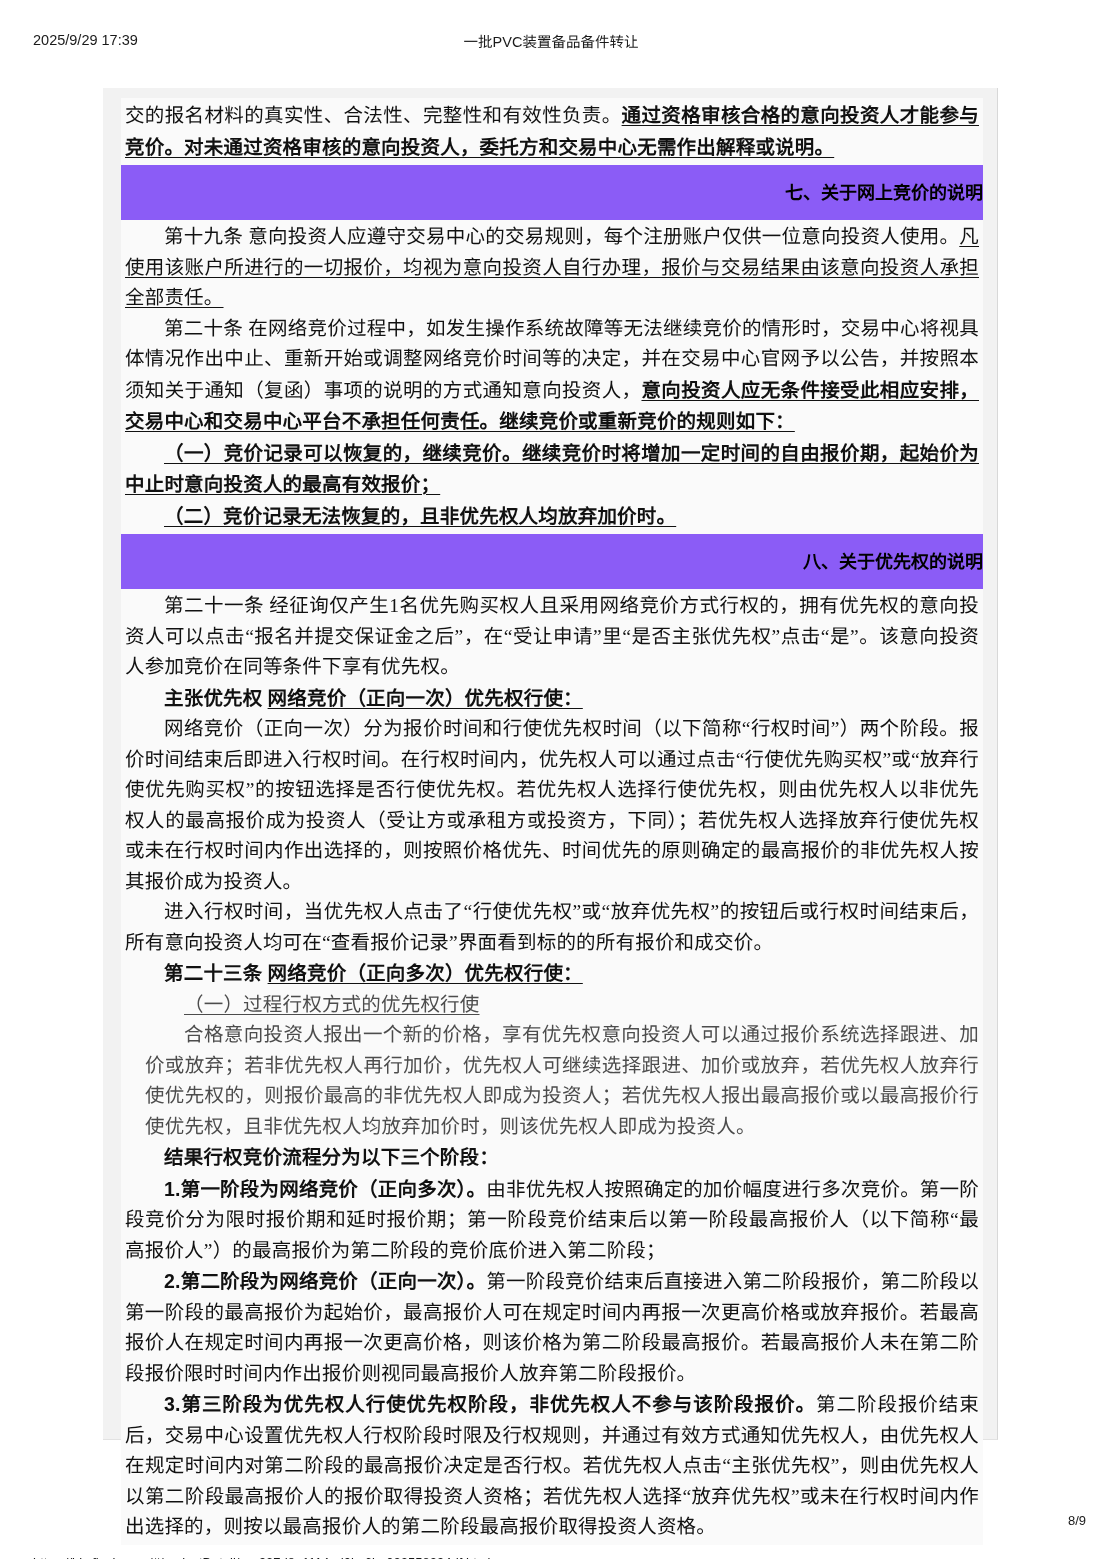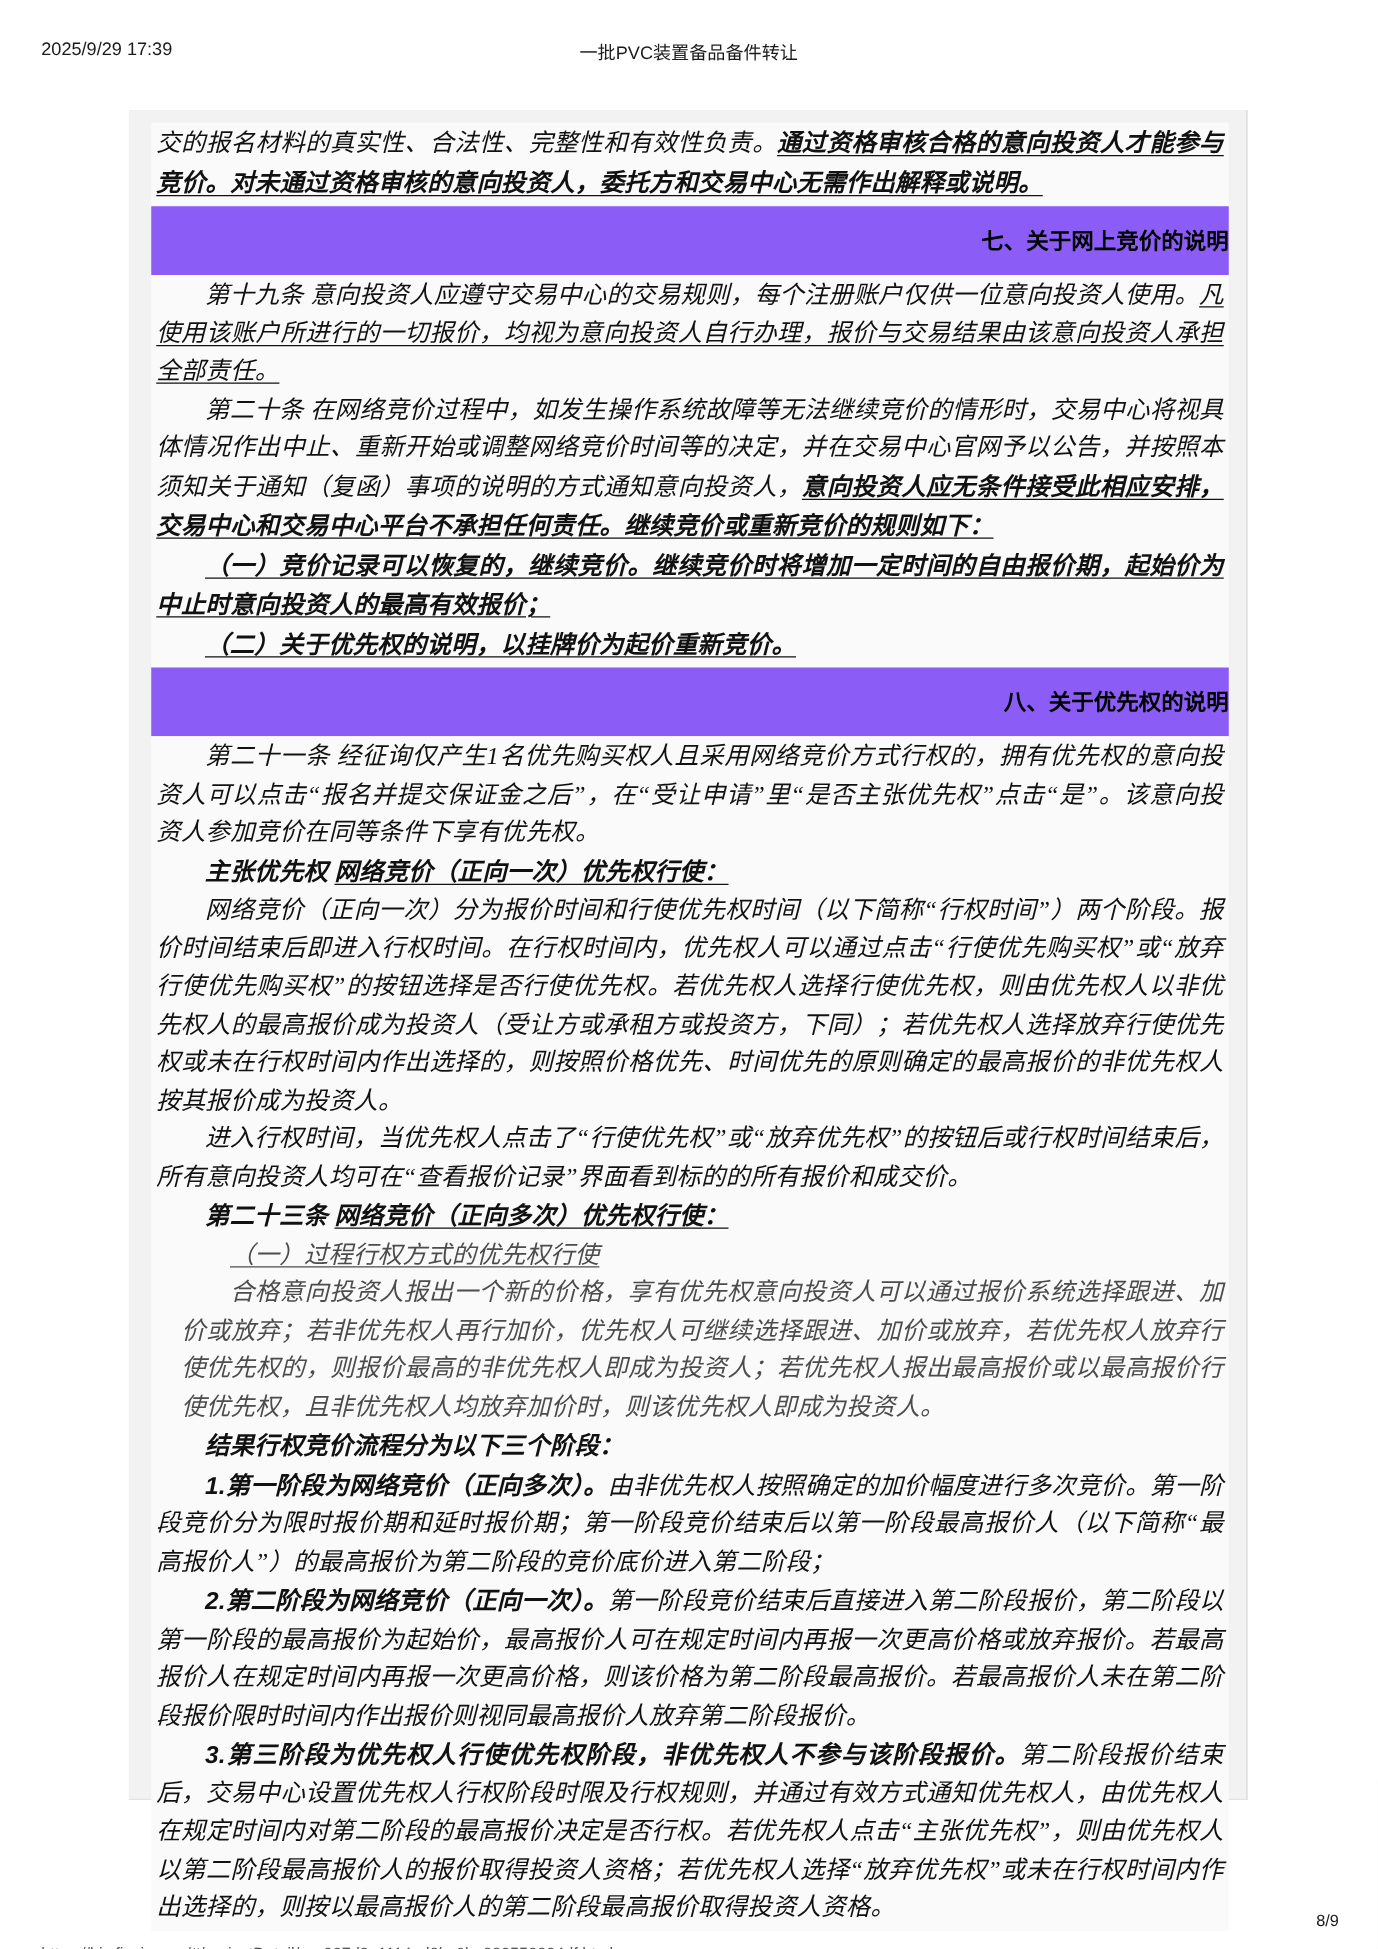--- a/index.html
+++ b/index.html
@@ -69,21 +69,20 @@
   .para {
     font-family: "Liberation Serif", "DejaVu Serif", serif;
     font-size: 19.5px;
     line-height: 30.5px;
     color: #111;
     text-align: justify;
     text-justify: inter-ideograph;
     margin: 0;
     padding: 0 4px;
     letter-spacing: 0.2px;
-    font-style: italic;
   }
   .para.indent { text-indent: 2em; }
   .para.gray { color: #4c4c4c; margin-left: 20px; }
 
   .sec-heading {
     font-family: "Liberation Sans", "DejaVu Sans", sans-serif;
     font-weight: bold;
     font-size: 18px;
     line-height: 30px;
     text-align: right;
@@ -120,24 +119,23 @@
   }
   .print-footer .pf-url {
     position: absolute;
     left: 33px;
     top: 0;
     white-space: nowrap;
     margin-top: 42px;
   }
   .print-footer .pf-page {
     position: absolute;
-    right: 31px;
+    right: 16px;
     top: 0;
     white-space: nowrap;
-    margin-top: 16px;
   }
 </style>
 </head>
 <body>
 
 <div class="print-header">
   <span class="ph-date">2025/9/29 17:39</span>
   <span class="ph-title">一批PVC装置备品备件转让</span>
 </div>
 
@@ -151,21 +149,21 @@
     <h2 class="sec-heading">七、关于网上竞价的说明</h2>
 
     <div class="tblock">
 
       <p class="para indent"><span>第十九条 意向投资人应遵守交易中心的交易规则，每个注册账户仅供一位意向投资人使用。</span><span class="plain-u">凡使用该账户所进行的一切报价，均视为意向投资人自行办理，报价与交易结果由该意向投资人承担全部责任。</span></p>
 
       <p class="para indent"><span>第二十条 在网络竞价过程中，如发生操作系统故障等无法继续竞价的情形时，交易中心将视具体情况作出中止、重新开始或调整网络竞价时间等的决定，并在交易中心官网予以公告，并按照本须知关于通知（复函）事项的说明的方式通知意向投资人，</span><span class="bu">意向投资人应无条件接受此相应安排，交易中心和交易中心平台不承担任何责任。继续竞价或重新竞价的规则如下：</span></p>
 
       <p class="para indent"><span class="bu">（一）竞价记录可以恢复的，继续竞价。继续竞价时将增加一定时间的自由报价期，起始价为中止时意向投资人的最高有效报价；</span></p>
 
-      <p class="para indent"><span class="bu">（二）关于优先权的说明，以挂牌价为起价重新竞价。</span></p>
+      <p class="para indent"><span class="bu">（二）竞价记录无法恢复的，且非优先权人均放弃加价时。</span></p>
     </div>
 
     <h2 class="sec-heading">八、关于优先权的说明</h2>
 
     <div class="tblock">
       <p class="para indent">第二十一条 经征询仅产生1名优先购买权人且采用网络竞价方式行权的，拥有优先权的意向投资人可以点击“报名并提交保证金之后”，在“受让申请”里“是否主张优先权”点击“是”。该意向投资人参加竞价在同等条件下享有优先权。</p>
 
       <p class="para indent"><span class="b">主张优先权</span><span> </span><span class="bu">网络竞价（正向一次）优先权行使：</span></p>
 
       <p class="para indent">网络竞价（正向一次）分为报价时间和行使优先权时间（以下简称“行权时间”）两个阶段。报价时间结束后即进入行权时间。在行权时间内，优先权人可以通过点击“行使优先购买权”或“放弃行使优先购买权”的按钮选择是否行使优先权。若优先权人选择行使优先权，则由优先权人以非优先权人的最高报价成为投资人（受让方或承租方或投资方，下同）；若优先权人选择放弃行使优先权或未在行权时间内作出选择的，则按照价格优先、时间优先的原则确定的最高报价的非优先权人按其报价成为投资人。</p>

